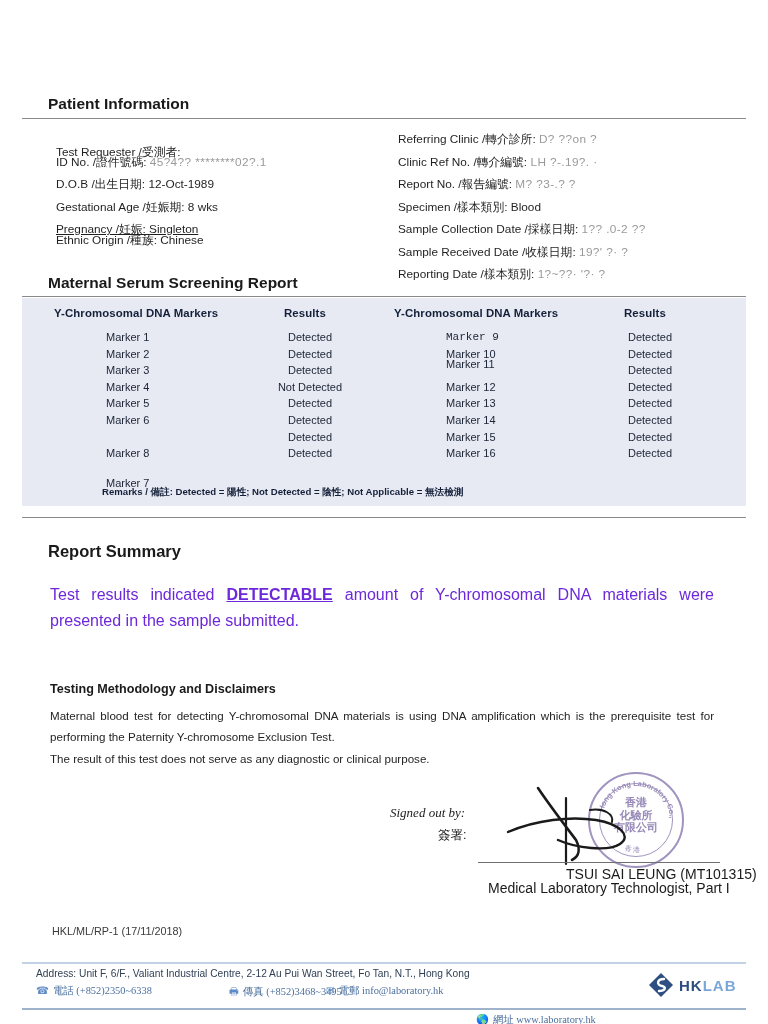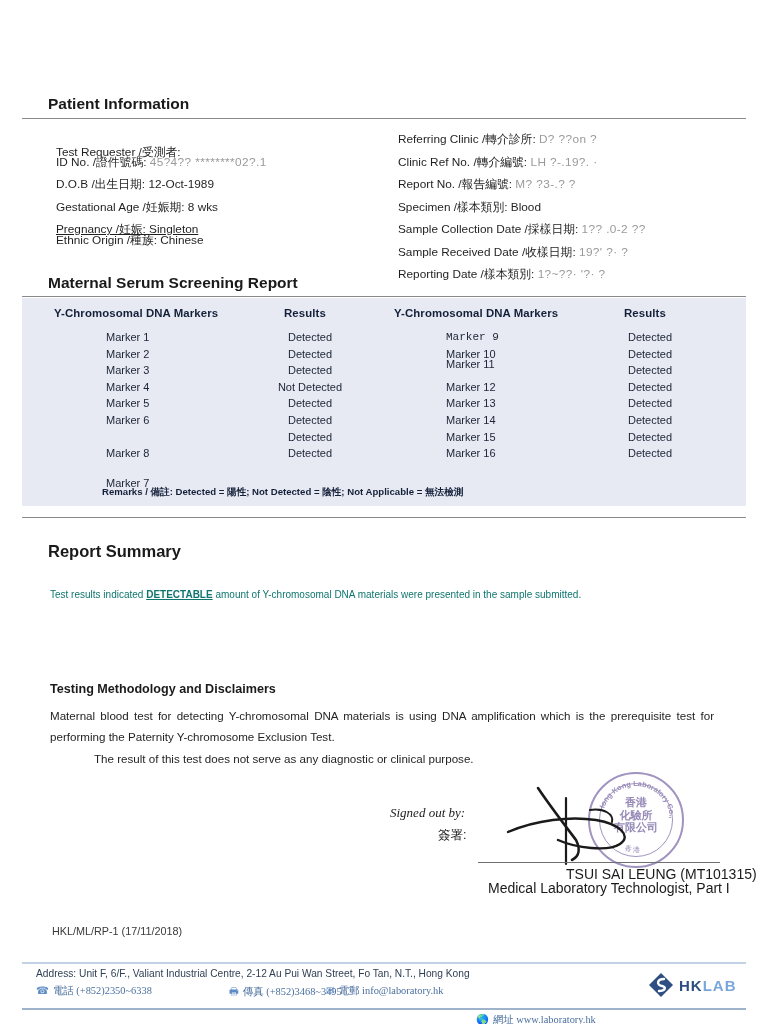--- a/index.html
+++ b/index.html
@@ -111,22 +111,22 @@
   .remarks {
     position: absolute;
     font-size: 9.6px;
     font-weight: bold;
     color: #14203a;
     white-space: nowrap;
   }
   
   .para {
     position: absolute;
-    font-size: 10px;
-    color: #0f766e;
+    font-size: 16px;
+    color: #6d28d9;
     line-height: 26px;
   }
   .para.just {
     text-align: justify;
   }
   .u-bold {
     font-weight: bold;
     text-decoration: underline;
   }
   .u-plain {
@@ -340,21 +340,21 @@
   <div class="rule" style="left:22px; top:517px; width:724px;"></div>
 
   <div class="section-head" style="left:48px; top:542px; font-size:16.5px;">Report Summary</div>
 
   <div class="para just" style="left:50px; top:582px; width:664px;">
     <span>Test results indicated </span><span class="u-bold">DETECTABLE</span><span> amount of Y-chromosomal DNA materials were presented in the sample submitted.</span>
   </div>
 
   <div class="sub-head" style="left:50px; top:682px;">Testing Methodology and Disclaimers</div>
   <div class="small-para just" style="left:50px; top:705px; width:664px; text-align:justify;">Maternal blood test for detecting Y-chromosomal DNA materials is using DNA amplification which is the prerequisite test for performing the Paternity Y-chromosome Exclusion Test.</div>
-  <div class="small-para" style="left:50px; top:748px; width:664px;margin-left:44px;">The result of this test does not serve as any diagnostic or clinical purpose.</div>
+  <div class="small-para" style="left:50px; top:748px; width:664px;">The result of this test does not serve as any diagnostic or clinical purpose.</div>
 
   <div class="stamp" style="left:588px; top:772px;">
     <div class="stamp-inner"></div>
     <svg class="stamp-arc" width="92" height="92" viewBox="0 0 92 92">
       <defs>
         <path id="arcTop" d="M 12,46 A 34,34 0 1 1 80,46" fill="none"></path>
         <path id="arcBot" d="M 14,46 A 32,32 0 0 0 78,46" fill="none"></path>
       </defs>
       <text font-size="7.4" font-weight="bold" fill="#6f5c9c" font-family="Liberation Sans, sans-serif">
         <textPath href="#arcTop" startOffset="8%">Hong Kong Laboratory Co., Limited</textPath>

